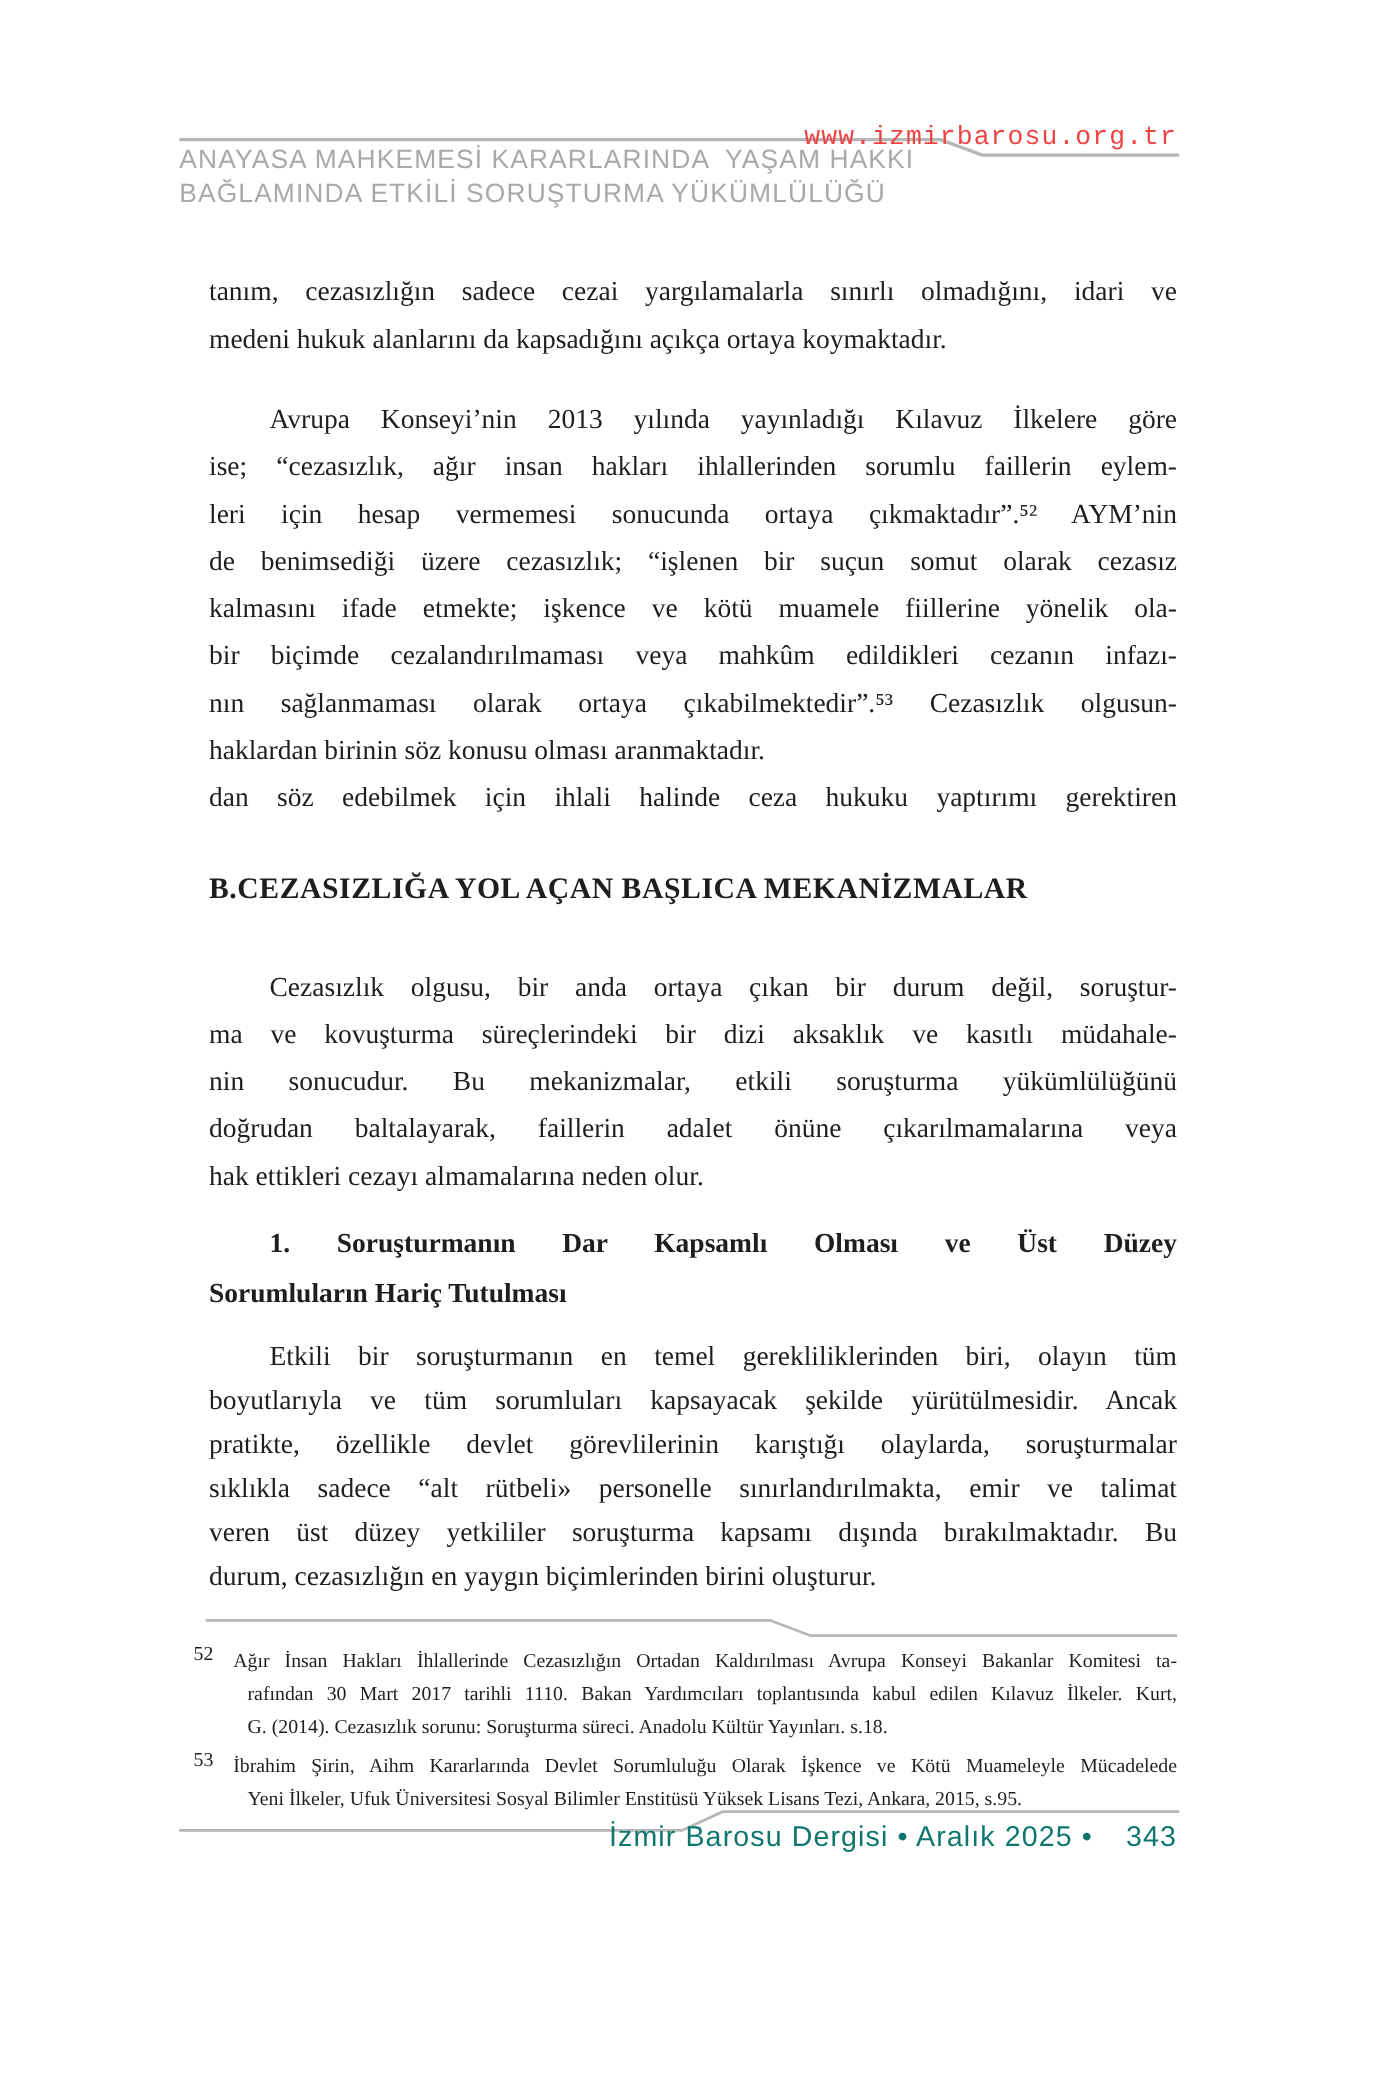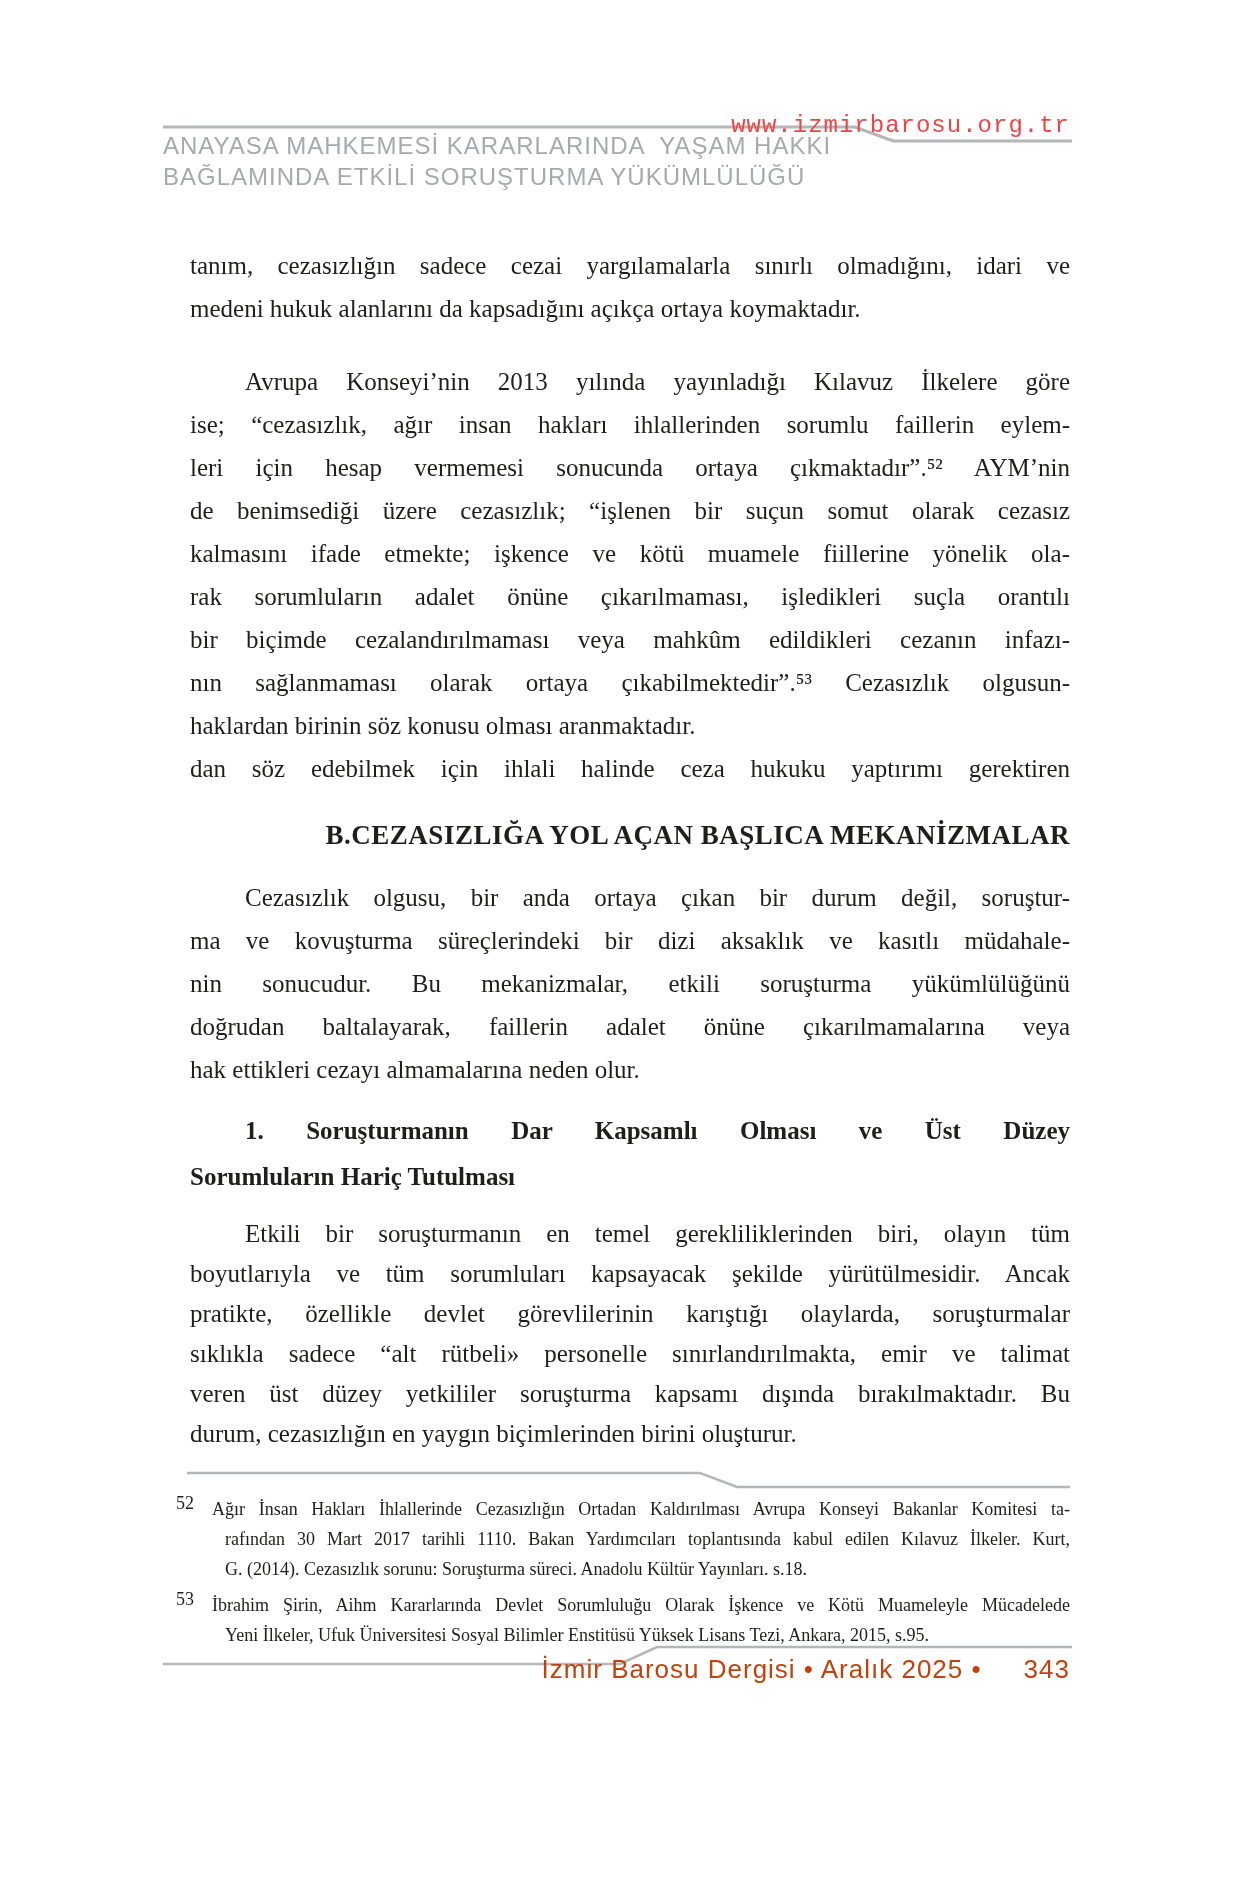--- a/index.html
+++ b/index.html
@@ -36,42 +36,41 @@
 
   
   .para{left:190px;width:880px;font-size:25px;line-height:43px;}
   .para .ln{text-align:justify;text-align-last:justify;}
   .para .ln.last{text-align-last:left;}
   .para.indent .ln:first-child{text-indent:55px;}
   .para.tight{line-height:40px;}
 
   .sec-heading{
     left:190px;width:880px;top:792px;
-    font-size:27px;font-weight:bold;text-align:right;
+    font-size:27px;font-weight:bold;text-align:left;
     letter-spacing:0.5px;
-    margin-top:28px;
   }
   .sub-heading{font-weight:bold;line-height:46px;}
 
   
   .fn{left:212px;width:858px;font-size:18px;line-height:30px;}
   .fn .ln{text-align:justify;text-align-last:justify;}
   .fn .ln.last{text-align-last:left;}
   .fn .ln + .ln{padding-left:13px;}
   .fn-marker{
     position:absolute;left:-36px;top:-6px;
     font-size:18px;
   }
 
   
   .footer-text{
     top:1654px;right:190px;
     font-family:"Liberation Sans","DejaVu Sans",sans-serif;
-    font-size:26px;color:#c2410c;letter-spacing:1px;
-    display:flex;gap:42px;align-items:baseline;
+    font-size:26px;color:#0f766e;letter-spacing:1px;
+    display:flex;gap:30px;align-items:baseline;
   }
 </style>
 </head>
 <body>
 
 <div class="page">
 
 
   <svg class="abs rule" style="top:123px" width="1260" height="26" viewBox="0 0 1260 26">
     <polyline points="163,4 855,4 893,18 1072,18" fill="none" stroke="#b4b6b8" stroke-width="3"></polyline>
@@ -85,21 +84,20 @@
       <div class="ln">tanım, cezasızlığın sadece cezai yargılamalarla sınırlı olmadığını, idari ve</div>
       <div class="ln last">medeni hukuk alanlarını da kapsadığını açıkça ortaya koymaktadır.</div>
     </div>
 
   <div class="abs para indent" style="top:360px">
       <div class="ln">Avrupa Konseyi’nin 2013 yılında yayınladığı Kılavuz İlkelere göre</div>
       <div class="ln">ise; “cezasızlık, ağır insan hakları ihlallerinden sorumlu faillerin eylem-</div>
       <div class="ln">leri için hesap vermemesi sonucunda ortaya çıkmaktadır”.⁵² AYM’nin</div>
       <div class="ln">de benimsediği üzere cezasızlık; “işlenen bir suçun somut olarak cezasız</div>
       <div class="ln">kalmasını ifade etmekte; işkence ve kötü muamele fiillerine yönelik ola-</div>
-      <div class="ln">rak sorumluların adalet önüne çıkarılmaması, işledikleri suçla orantılı</div>
       <div class="ln">bir biçimde cezalandırılmaması veya mahkûm edildikleri cezanın infazı-</div>
       <div class="ln">nın sağlanmaması olarak ortaya çıkabilmektedir”.⁵³ Cezasızlık olgusun-</div>
       <div class="ln last">haklardan birinin söz konusu olması aranmaktadır.</div>
       <div class="ln">dan söz edebilmek için ihlali halinde ceza hukuku yaptırımı gerektiren</div>
     </div>
 
   <div class="abs sec-heading">B.CEZASIZLIĞA YOL AÇAN BAŞLICA MEKANİZMALAR</div>
 
   <div class="abs para indent" style="top:876px">
       <div class="ln">Cezasızlık olgusu, bir anda ortaya çıkan bir durum değil, soruştur-</div>

